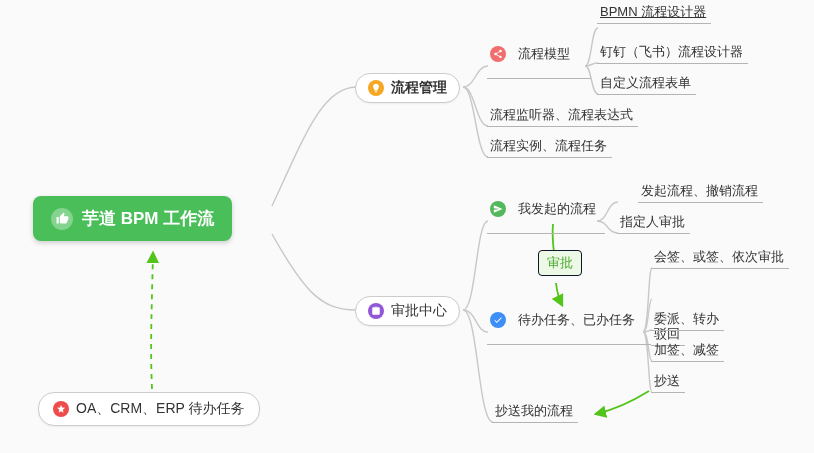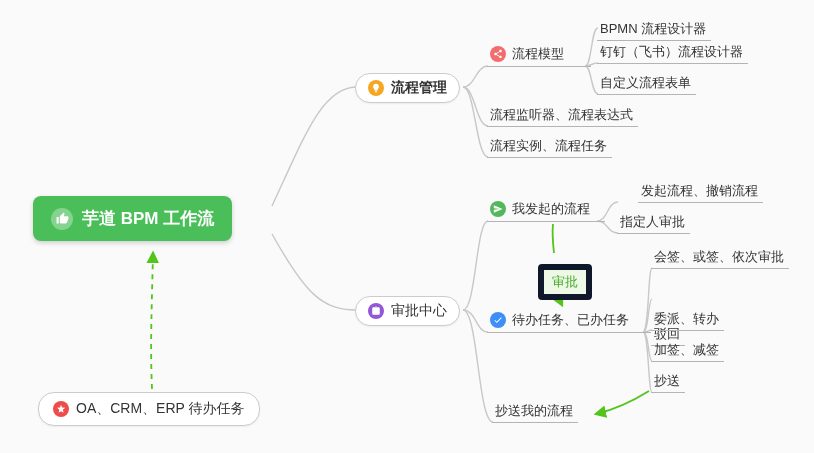--- a/index.html
+++ b/index.html
@@ -46,26 +46,26 @@
   }
   .ic svg,.badge svg{display:block;}
   .leaf{
     position:absolute;
     font-size:13px;color:#333;line-height:16px;
     padding:0 5px 3px 3px;
     border-bottom:1.5px solid #b4b4b4;
     white-space:nowrap;cursor:default;
   }
   .leaf.iconrow{
-    display:flex;align-items:center;gap:6px;
-    padding-bottom:4px;
+    display:flex;align-items:center;gap:12px;
+    padding-bottom:16px;
   }
   .rel-label{
-    position:absolute;left:538px;top:264px;
-    background:#edf9e6;border:6px solid #0f172a;border-radius:4px;
+    position:absolute;left:538px;top:250px;
+    background:#edf9e6;border:1px solid #0f172a;border-radius:4px;
     color:#49a82c;font-size:13px;line-height:16px;
     padding:4px 8px;white-space:nowrap;cursor:default;
   }
   .ic-orange{background:#f5a623;}
   .ic-red{background:#f26d6d;}
   .ic-purple{background:#9257d6;}
   .ic-green{background:#53b85c;}
   .ic-blue{background:#3e8ef7;}
   .ic-star{background:#ee4b4b;}
 </style>
@@ -164,21 +164,21 @@
 
   <div class="leaf iconrow" style="left:487px;top:312px;width:156px;">
     <span class="ic ic-blue">
       <svg width="10" height="10" viewBox="0 0 24 24" fill="#ffffff">
           <path d="M9 16.17L4.83 12l-1.42 1.41L9 19 21 7l-1.41-1.41z"></path>
         </svg>
     </span>
     <span>待办任务、已办任务</span>
   </div>
 
-  <div class="leaf" style="left:597px;top:21px;">BPMN 流程设计器</div>
+  <div class="leaf" style="left:597px;top:4px;text-decoration:underline;">BPMN 流程设计器</div>
   <div class="leaf" style="left:597px;top:44px;">钉钉（飞书）流程设计器</div>
   <div class="leaf" style="left:597px;top:75px;">自定义流程表单</div>
   <div class="leaf" style="left:487px;top:107px;">流程监听器、流程表达式</div>
   <div class="leaf" style="left:487px;top:138px;">流程实例、流程任务</div>
   <div class="leaf" style="left:638px;top:183px;">发起流程、撤销流程</div>
   <div class="leaf" style="left:617px;top:214px;">指定人审批</div>
   <div class="leaf" style="left:651px;top:249px;">会签、或签、依次审批</div>
   <div class="leaf" style="left:651px;top:292px;margin-top:34px;">驳回</div>
   <div class="leaf" style="left:651px;top:311px;">委派、转办</div>
   <div class="leaf" style="left:651px;top:342px;">加签、减签</div>

